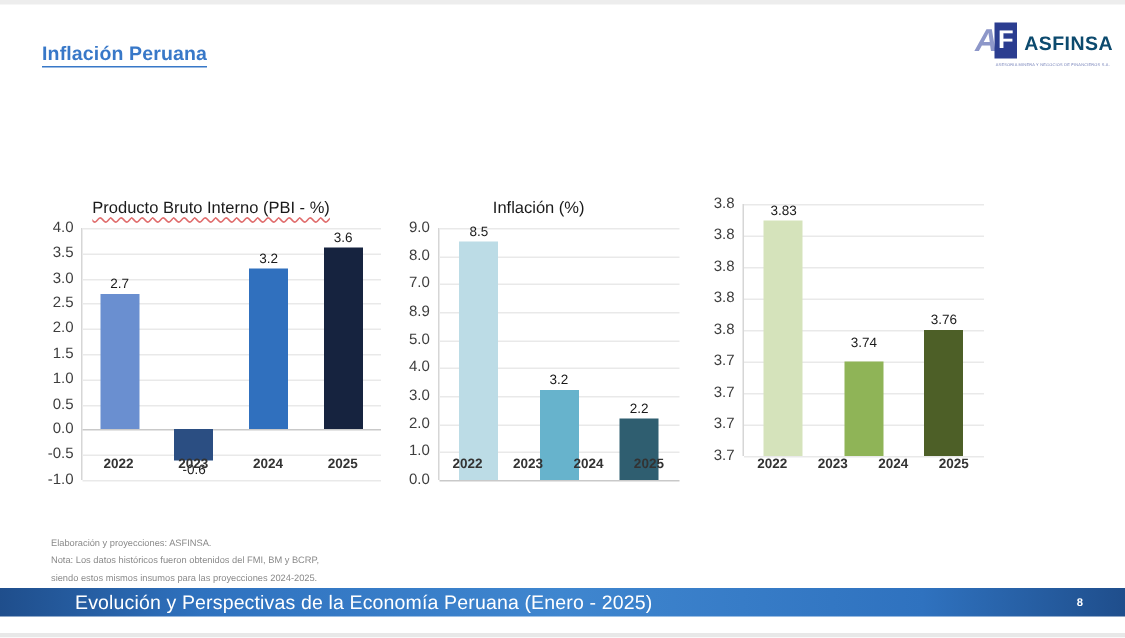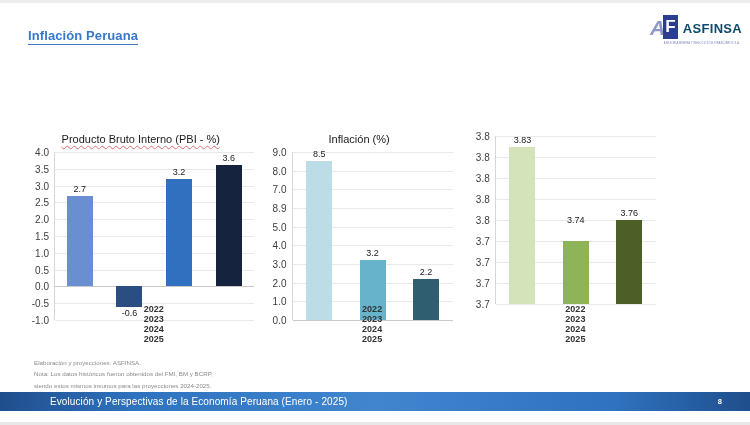--- a/index.html
+++ b/index.html
@@ -125,21 +125,20 @@
     position: absolute;
     left: 50%; transform: translateX(-50%);
     font-size: 9px; color: #1a1a1a;
     white-space: nowrap;
   }
   .val.bold { font-weight: normal; }
   .xaxis {
     position: absolute; left: 28px; right: 2px;
     top: 172px;
     display: flex;
-    flex-direction: column;
   }
   .xtick {
     flex: 1 1 0; text-align: center;
     font-size: 9px; font-weight: bold; color: #333333;
   }
   
   .note {
     position: absolute; left: 34px; top: 357px;
     font-size: 6.2px; color: #8a8a8a;
     line-height: 1.85;
@@ -147,21 +146,21 @@
   }
   
   .footer {
     position: absolute; left: 0; bottom: 14px;
     width: 750px; height: 19px;
     background: linear-gradient(90deg,#1f4e8c 0%,#2f72bf 18%,#3f86cf 50%,#2f72bf 82%,#1f4e8c 100%);
     display: flex; align-items: center;
   }
   .footer-text {
     margin-left: 50px;
-    font-size: 10px; color: #ffffff; letter-spacing: .1px;
+    font-size: 13px; color: #ffffff; letter-spacing: .1px;
   }
   .footer-page {
     margin-left: auto; margin-right: 28px;
     font-size: 7.5px; color: #ffffff; font-weight: bold;
   }
   .footer-rule {
     position: absolute; left: 0; bottom: 0;
     width: 750px; height: 3px; background: #e8e8e8;
   }
   .top-rule {
@@ -318,21 +317,21 @@
             <div class="gridline" style="top: 42px;"></div>
             <div class="gridline" style="top: 21px;"></div>
             <div class="gridline" style="top: 0px;"></div>
           <div class="bars">
               <div class="slot">
                 <div class="bar" style="top: 10.5px; height: 157.5px; background: rgb(213, 227, 187);"></div>
                 <div class="val" style="top: -1.5px;">3.83</div>
               </div>
               <div class="slot">
                 <div class="bar" style="top: 105px; height: 63px; background: rgb(143, 180, 87);"></div>
-                <div class="val" style="top: 79px;">3.74</div>
+                <div class="val" style="top: 87px;">3.74</div>
               </div>
               <div class="slot">
                 <div class="bar" style="top: 84px; height: 84px; background: rgb(77, 95, 39);"></div>
                 <div class="val bold" style="top: 72px;">3.76</div>
               </div>
             </div>
         </div>
       </div>
       <div class="xaxis">
           <div class="xtick">2022</div>

